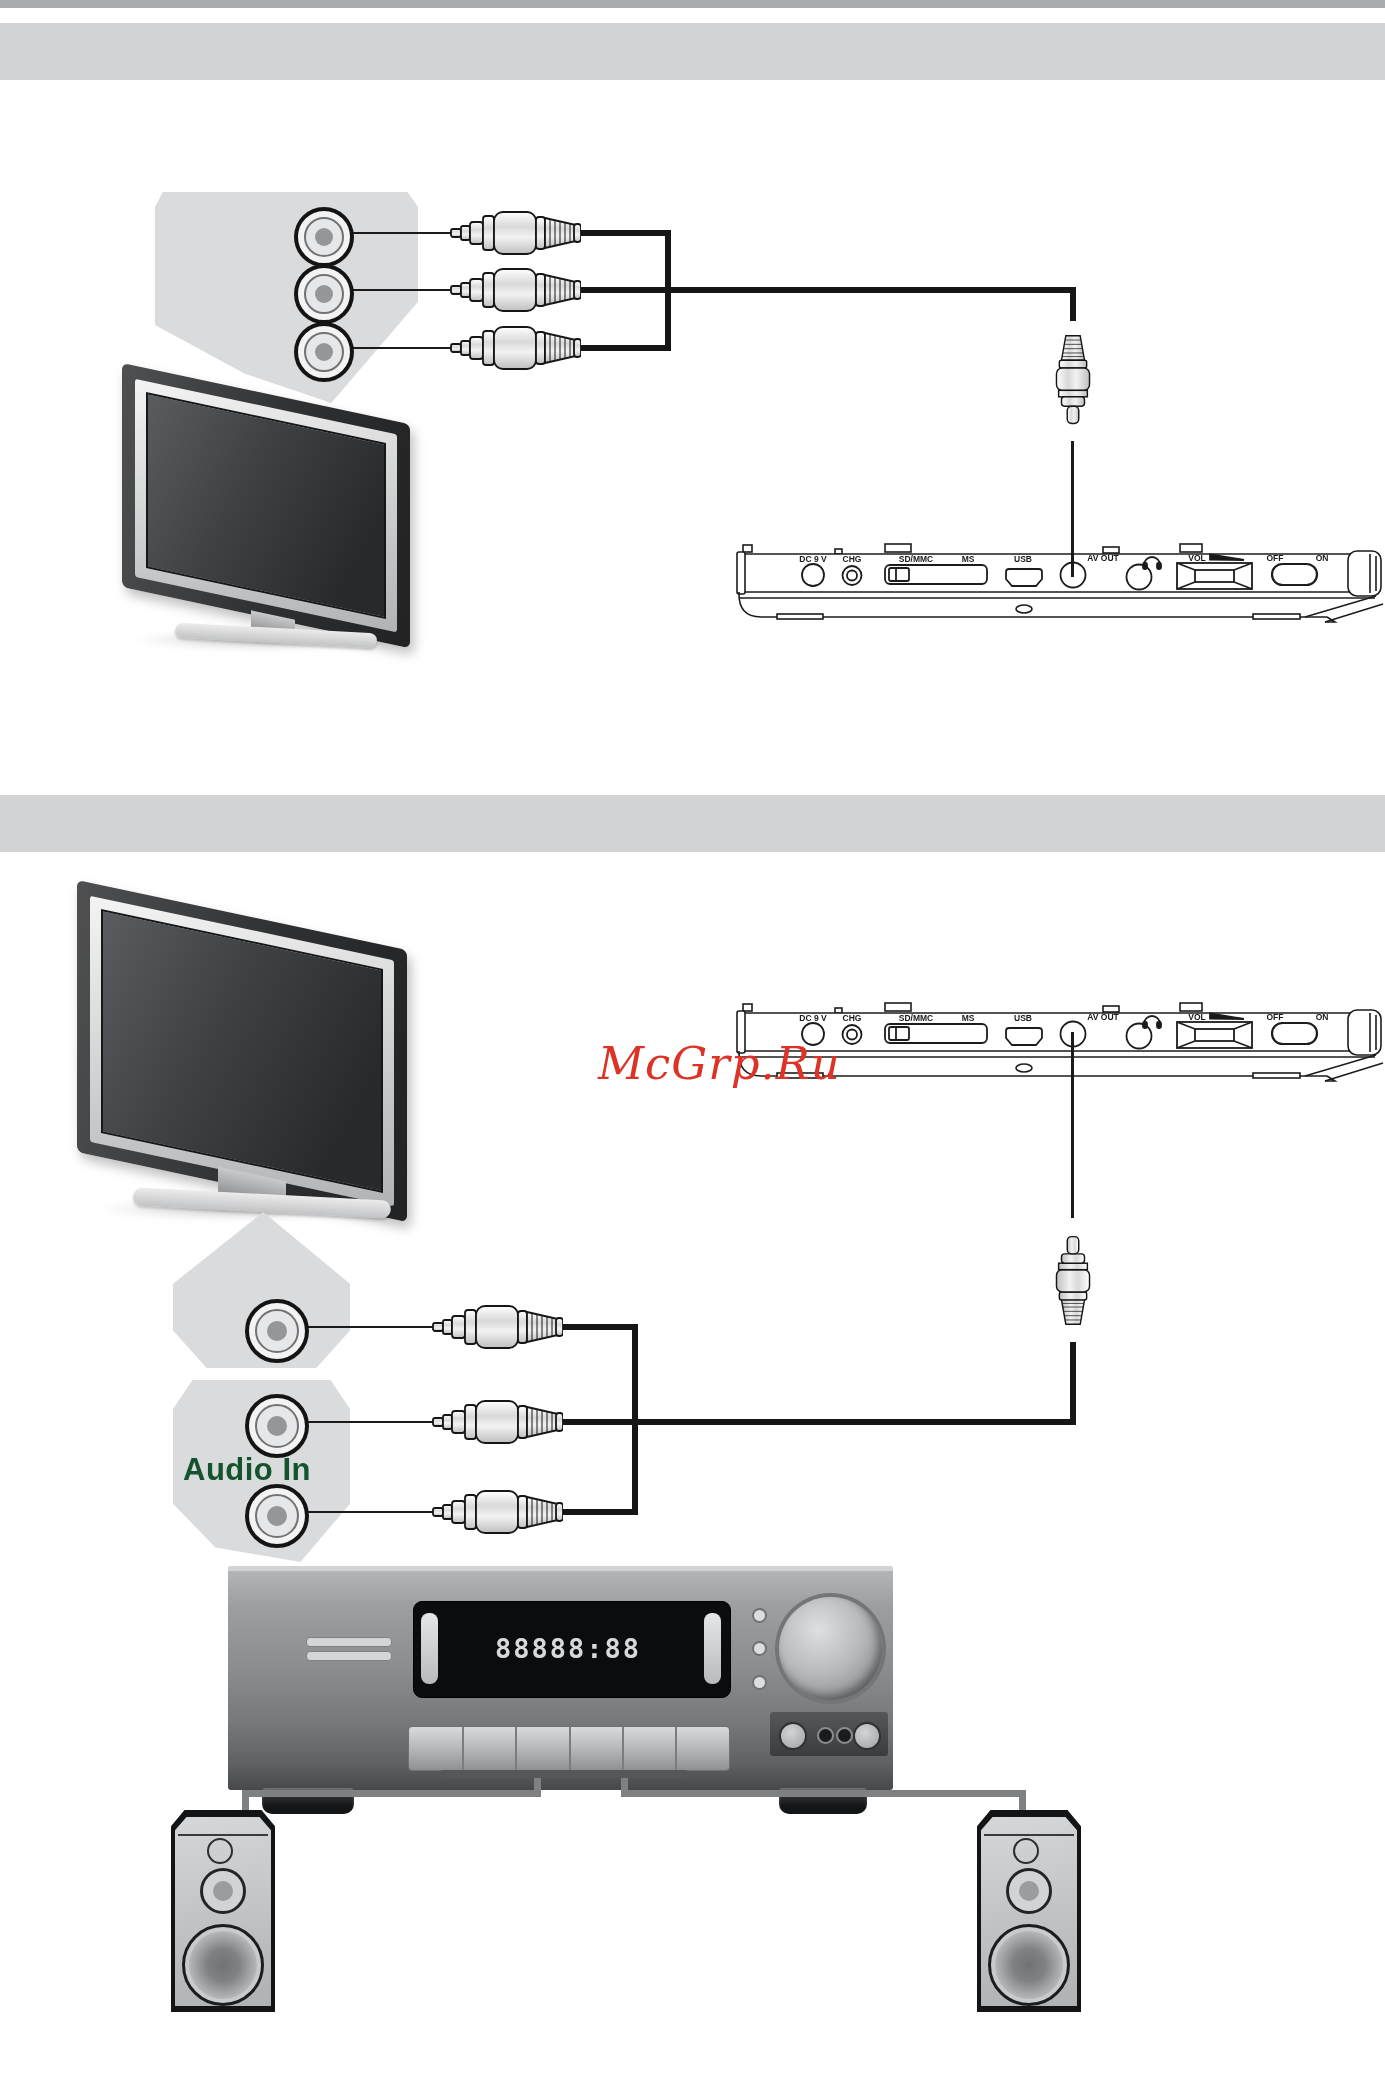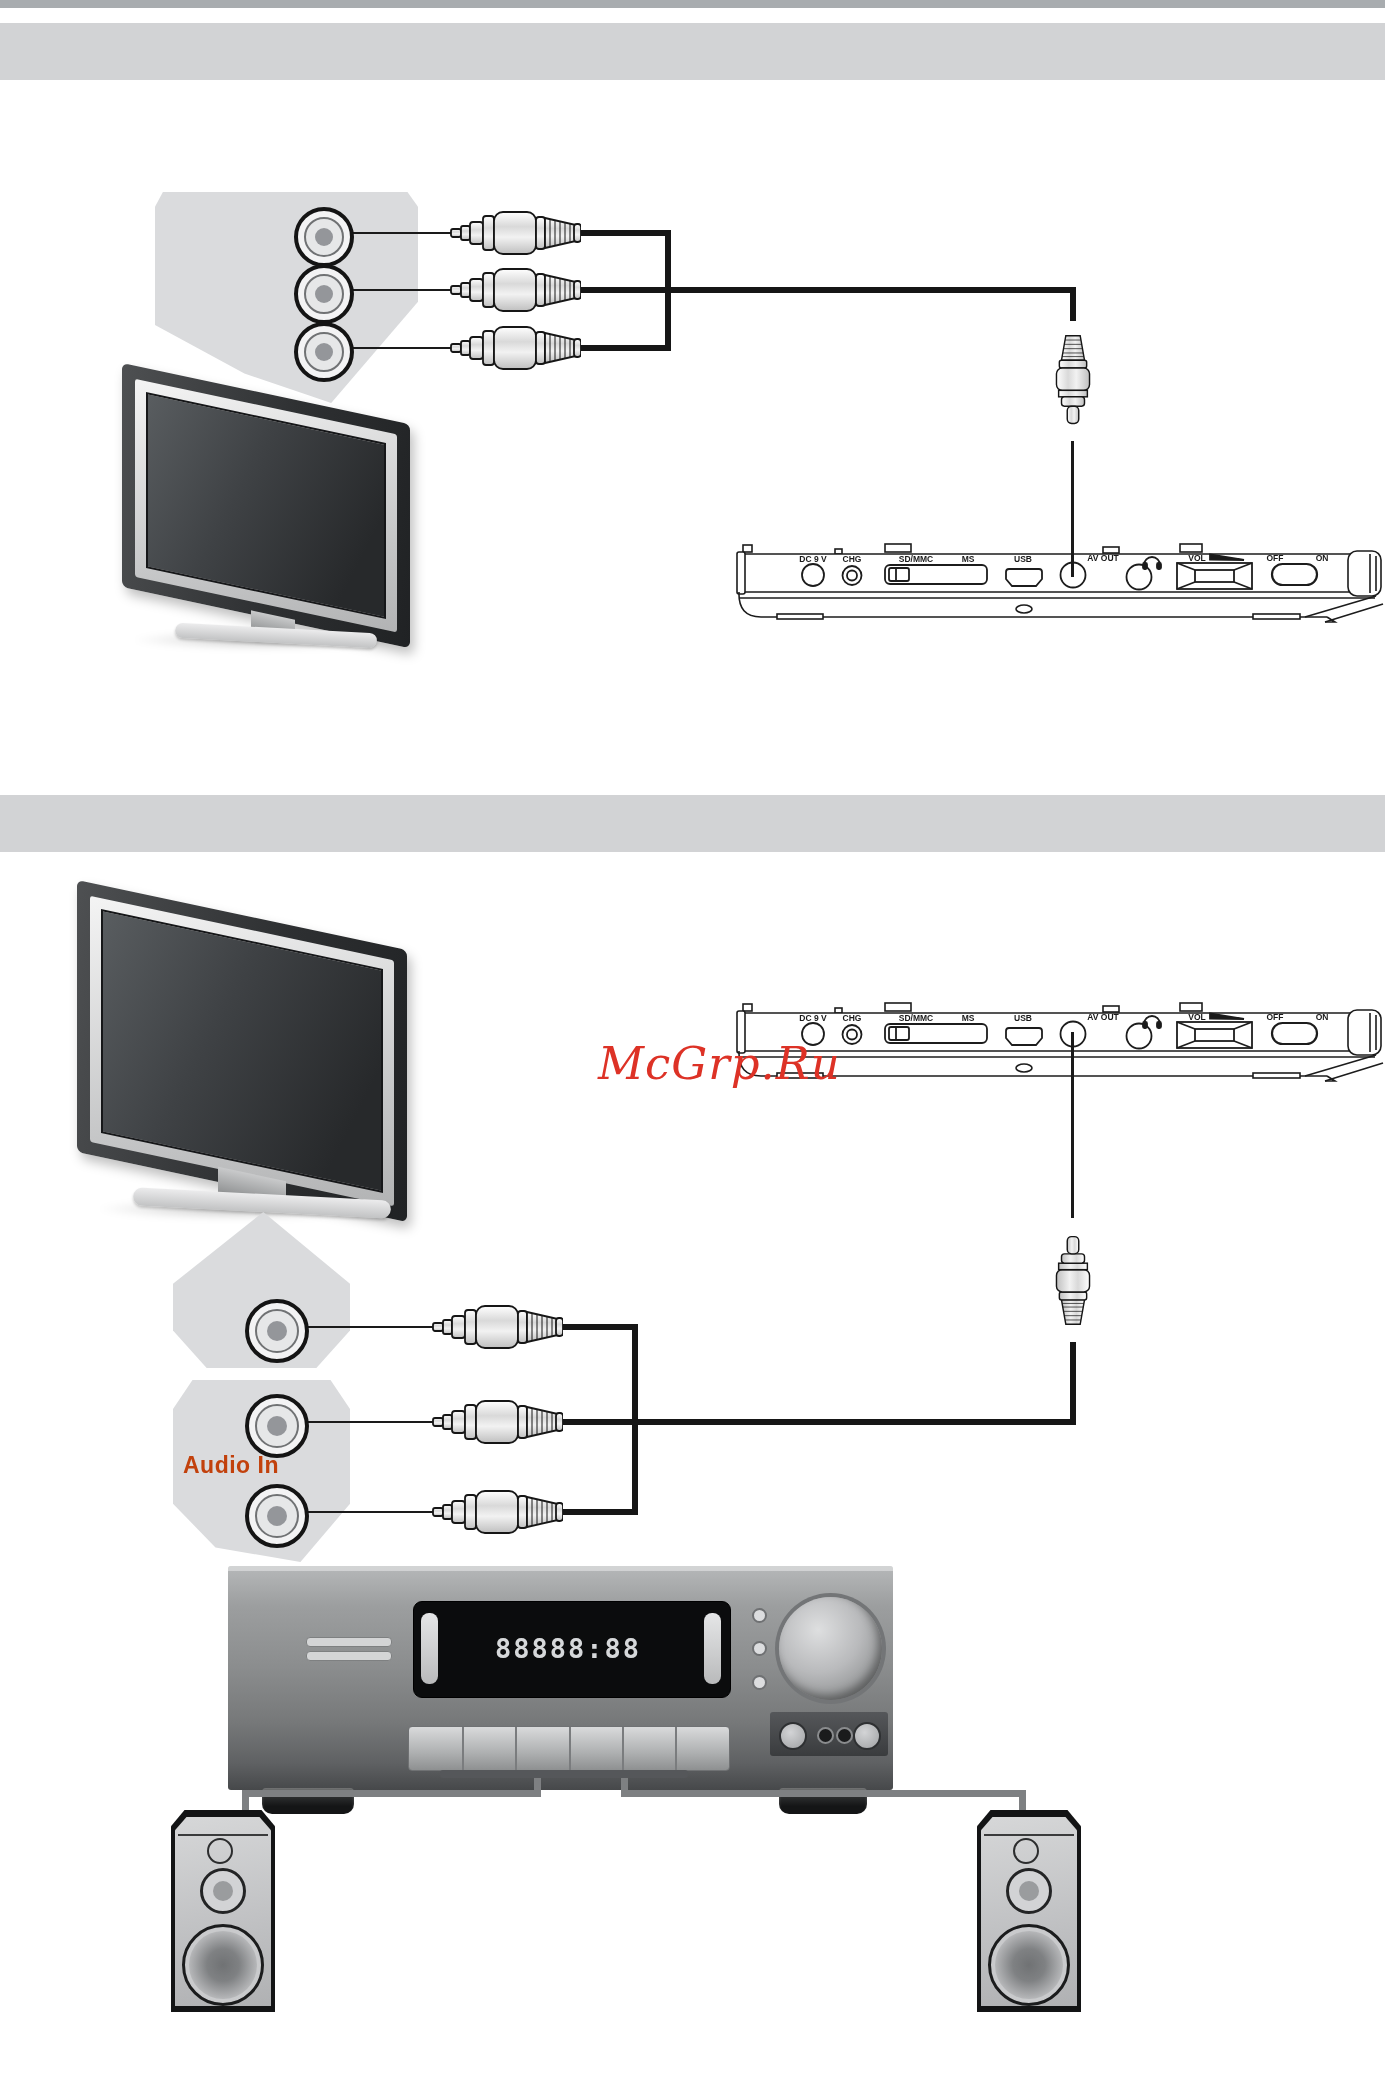--- a/index.html
+++ b/index.html
@@ -41,21 +41,21 @@
   .jack .in1{position:absolute;left:50%;top:50%;transform:translate(-50%,-50%);
     border-radius:50%;border:2px solid #707274;background:#e6e7e8;}
   .jack .in2{position:absolute;left:50%;top:50%;transform:translate(-50%,-50%);
     border-radius:50%;background:#94969a;}
 
   .thin-line{background:#1a1a1a;}
   .cable{background:#161616;}
   .wire{background:#7e8082;}
 
   
-  .audio-in{font-size:23px;font-weight:bold;color:#c2410c;letter-spacing:.5px;}
+  .audio-in{font-size:31px;font-weight:bold;color:#14532d;letter-spacing:.5px;}
   .watermark{font-family:"DejaVu Serif",serif;font-style:italic;font-size:45px;
     color:#dd3226;letter-spacing:1px;white-space:nowrap;}
 
   
   .amp-body{left:228px;top:1566px;width:665px;height:224px;border-radius:3px;
     background:linear-gradient(180deg,#b6b8b9 0%,#9c9e9f 18%,#8b8d8e 45%,#767879 70%,#5f6163 88%,#46484a 100%);}
   .amp-hl{left:228px;top:1566px;width:665px;height:5px;background:rgba(255,255,255,.4);border-radius:3px 3px 0 0;}
   .vent{background:#d4d5d6;border:1px solid #7e8081;border-radius:4px;}
   .amp-display{left:413px;top:1601px;width:316px;height:95px;background:#0b0c0d;
     border-radius:9px;border:1px solid #000;}

